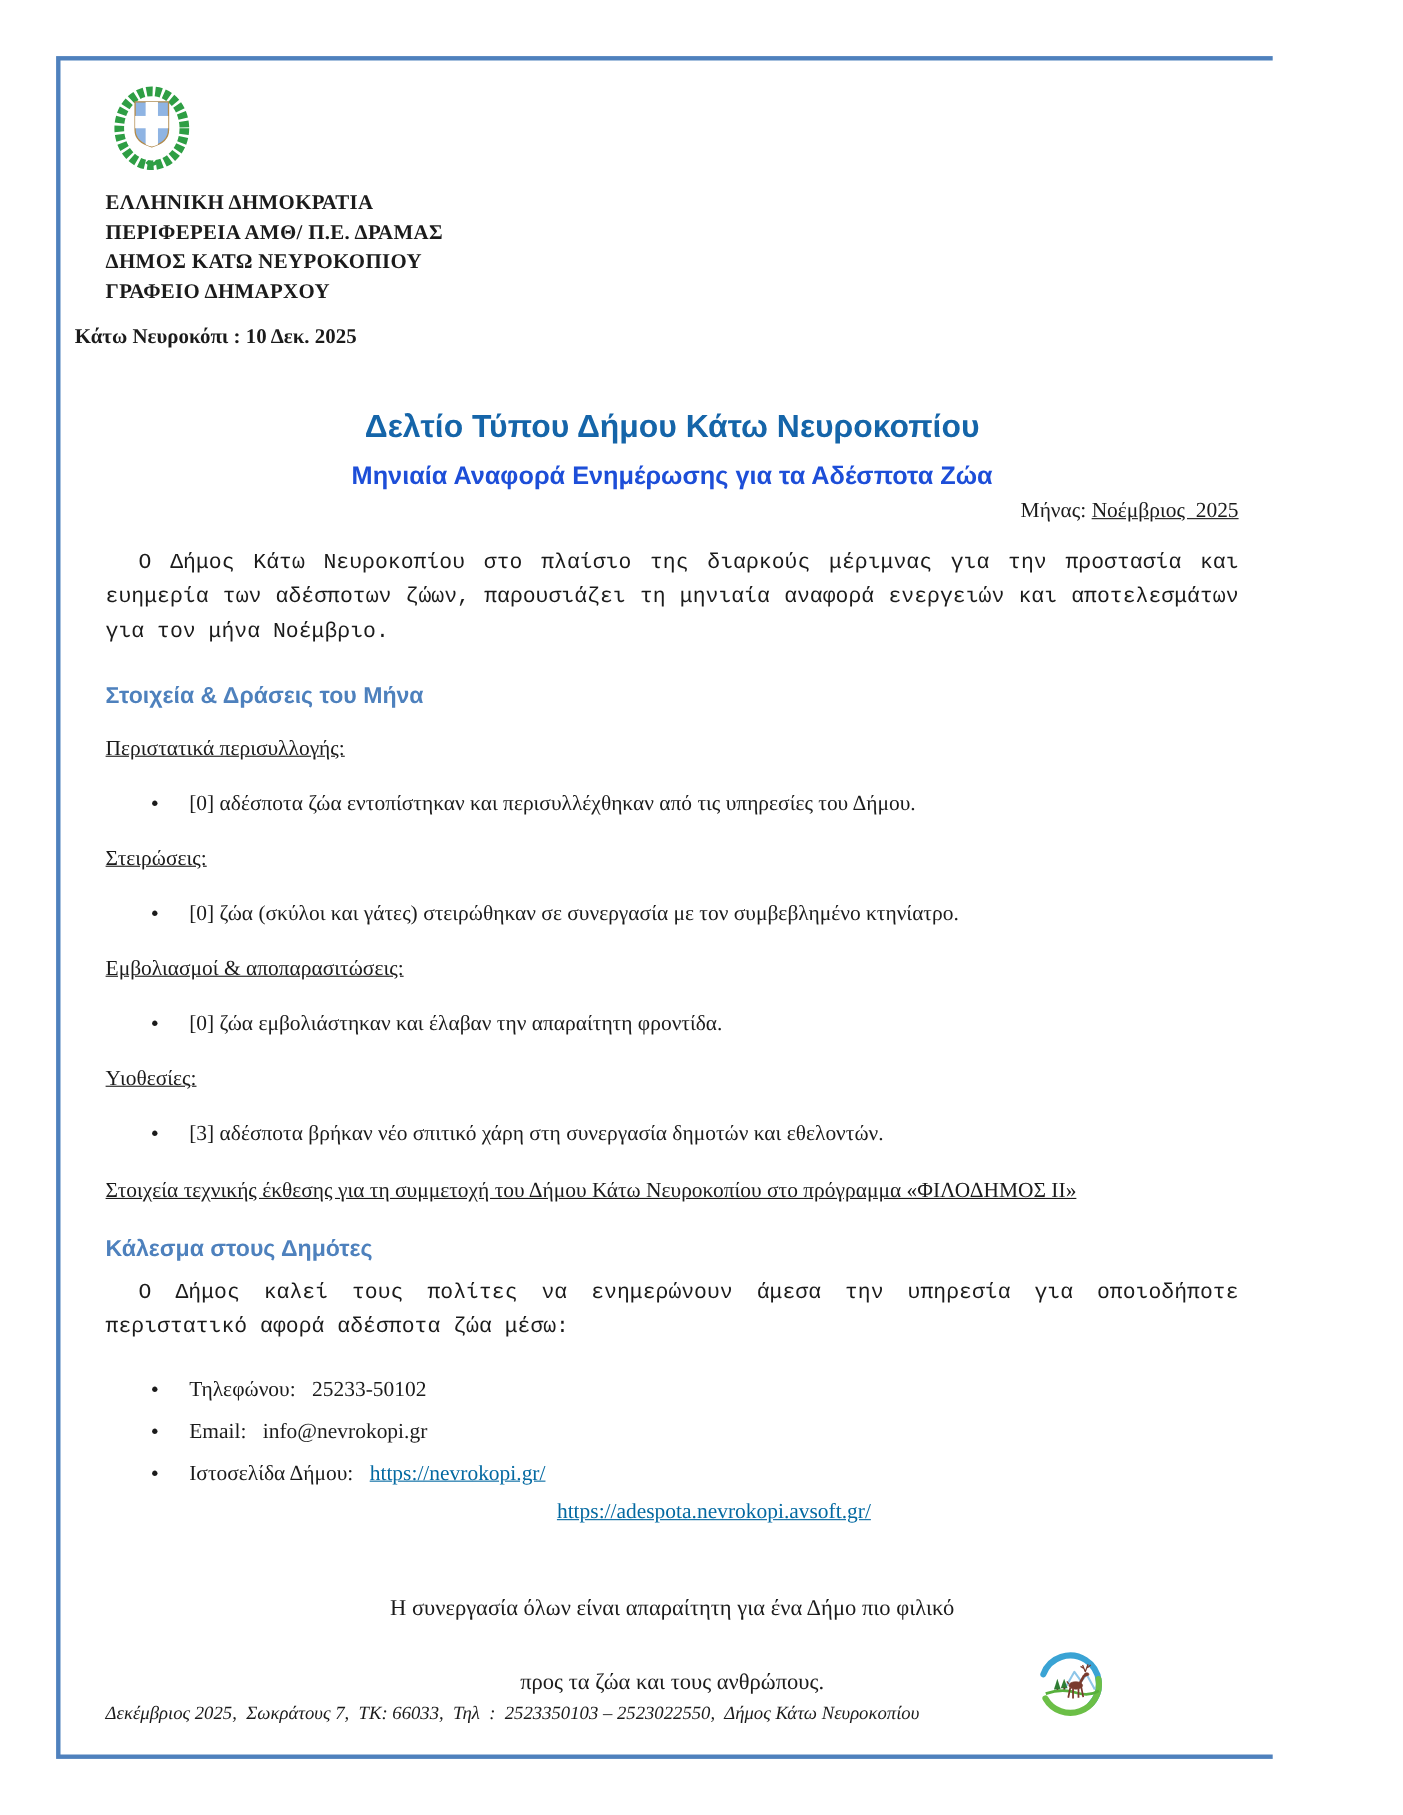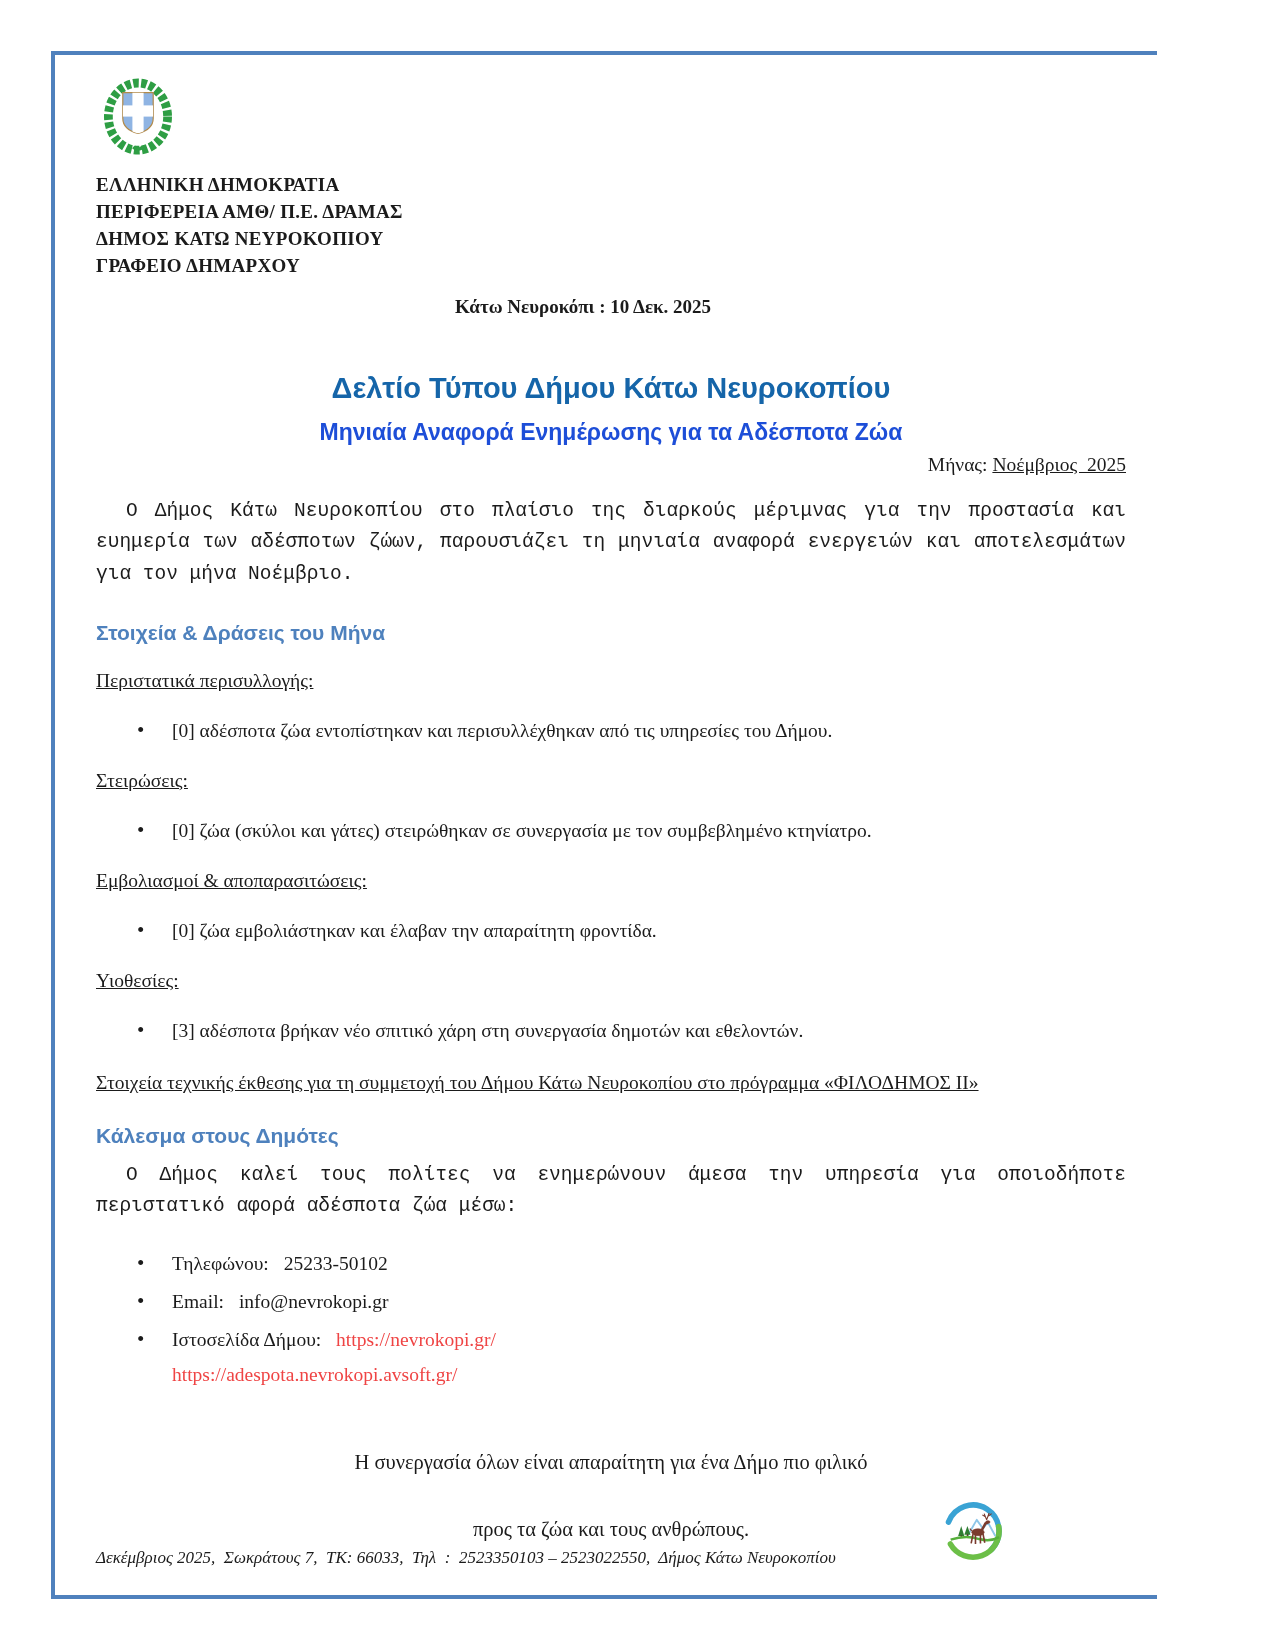--- a/index.html
+++ b/index.html
@@ -11,21 +11,21 @@
     position:absolute; left:51px; top:51px; width:1174px; height:1548px;
     border:4px solid #4f81bd; box-sizing:border-box; pointer-events:none;
   }
   .content { position:absolute; left:96px; top:60px; width:1030px; }
 
   .emblem { width:80px; height:82px; margin:14px 0 16px 2px; display:block; }
 
   .agency-line { font-weight:bold; font-size:19px; line-height:1.42; letter-spacing:0.3px; }
 
   .date-line {
-    text-align:center; transform:translateX(-28px);
+    text-align:left; transform:translateX(-28px);
     font-weight:bold; font-size:19px; margin-top:16px;
   }
 
   .title {
     margin-top:54px; text-align:center;
     font-family:"Liberation Sans", sans-serif; font-weight:bold;
     font-size:29px; color:#1565a9;
   }
   .subtitle {
     margin-top:14px; text-align:center;
@@ -48,22 +48,22 @@
 
   .bullet-item { position:relative; margin-top:24px; margin-bottom:24px; padding-left:76px; font-size:19.5px; line-height:1.5; }
   .bullet-item::before { content:"\2022"; position:absolute; left:41px; top:-1px; font-size:21px; }
 
   .note-line { margin-top:26px; font-size:19.5px; text-decoration:underline; }
 
   .contact-list { margin-top:26px; }
   .contact-item { position:relative; padding-left:76px; font-size:19.5px; margin-top:9px; line-height:1.5; }
   .contact-item::before { content:"\2022"; position:absolute; left:41px; top:-1px; font-size:21px; }
   .contact-label { margin-right:10px; }
-  .doc-link { color:#ef4444; cursor:pointer; }
-  .link-line2 { display:block; margin-top:5px; }
+  .doc-link { color:#0369a1; text-decoration:underline; cursor:pointer; }
+  .link-line2 { display:block; margin-top:5px;text-align:center; }
 
   .closing { text-align:center; font-size:20.5px; }
   .closing-1 { margin-top:62px; }
   .closing-2 { margin-top:44px; }
 
   .footer-logo { position:absolute; left:941px; top:1500px; width:64px; height:62px; }
   .footer-line {
     position:absolute; left:96px; top:1548px; width:980px;
     font-style:italic; font-size:17px; white-space:pre-wrap;
   }

